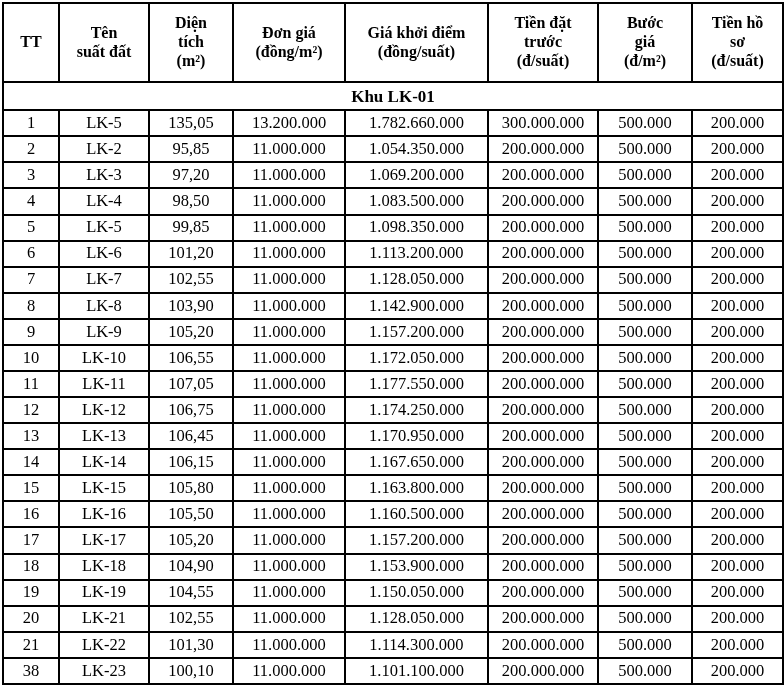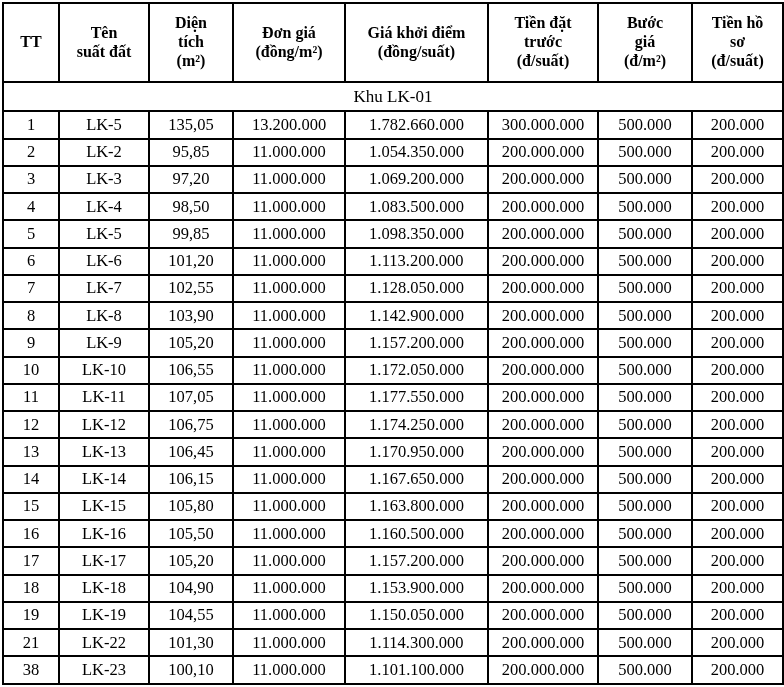--- a/index.html
+++ b/index.html
@@ -42,21 +42,21 @@
     box-sizing: border-box;
   }
   .price-table thead th {
     font-weight: bold;
     font-size: 16px;
     line-height: 1.18;
     white-space: pre-line;
     height: 79px;
   }
   .price-table tr.section-row td {
-    font-weight: normal;
+    font-weight: bold;
     font-size: 17px;
     height: 20px;
     line-height: 1;
     border-radius: 6px;
   }
   .price-table tbody td {
     font-size: 16.5px;
     line-height: 1;
   }
   
@@ -291,20 +291,30 @@
           <td class="col-0">19</td>
           <td class="col-1">LK-19</td>
           <td class="col-2">104,55</td>
           <td class="col-3">11.000.000</td>
           <td class="col-4">1.150.050.000</td>
           <td class="col-5">200.000.000</td>
           <td class="col-6">500.000</td>
           <td class="col-7">200.000</td>
         </tr>
         <tr>
+          <td class="col-0">20</td>
+          <td class="col-1">LK-21</td>
+          <td class="col-2">102,55</td>
+          <td class="col-3">11.000.000</td>
+          <td class="col-4">1.128.050.000</td>
+          <td class="col-5">200.000.000</td>
+          <td class="col-6">500.000</td>
+          <td class="col-7">200.000</td>
+        </tr>
+        <tr>
           <td class="col-0">21</td>
           <td class="col-1">LK-22</td>
           <td class="col-2">101,30</td>
           <td class="col-3">11.000.000</td>
           <td class="col-4">1.114.300.000</td>
           <td class="col-5">200.000.000</td>
           <td class="col-6">500.000</td>
           <td class="col-7">200.000</td>
         </tr>
         <tr>

